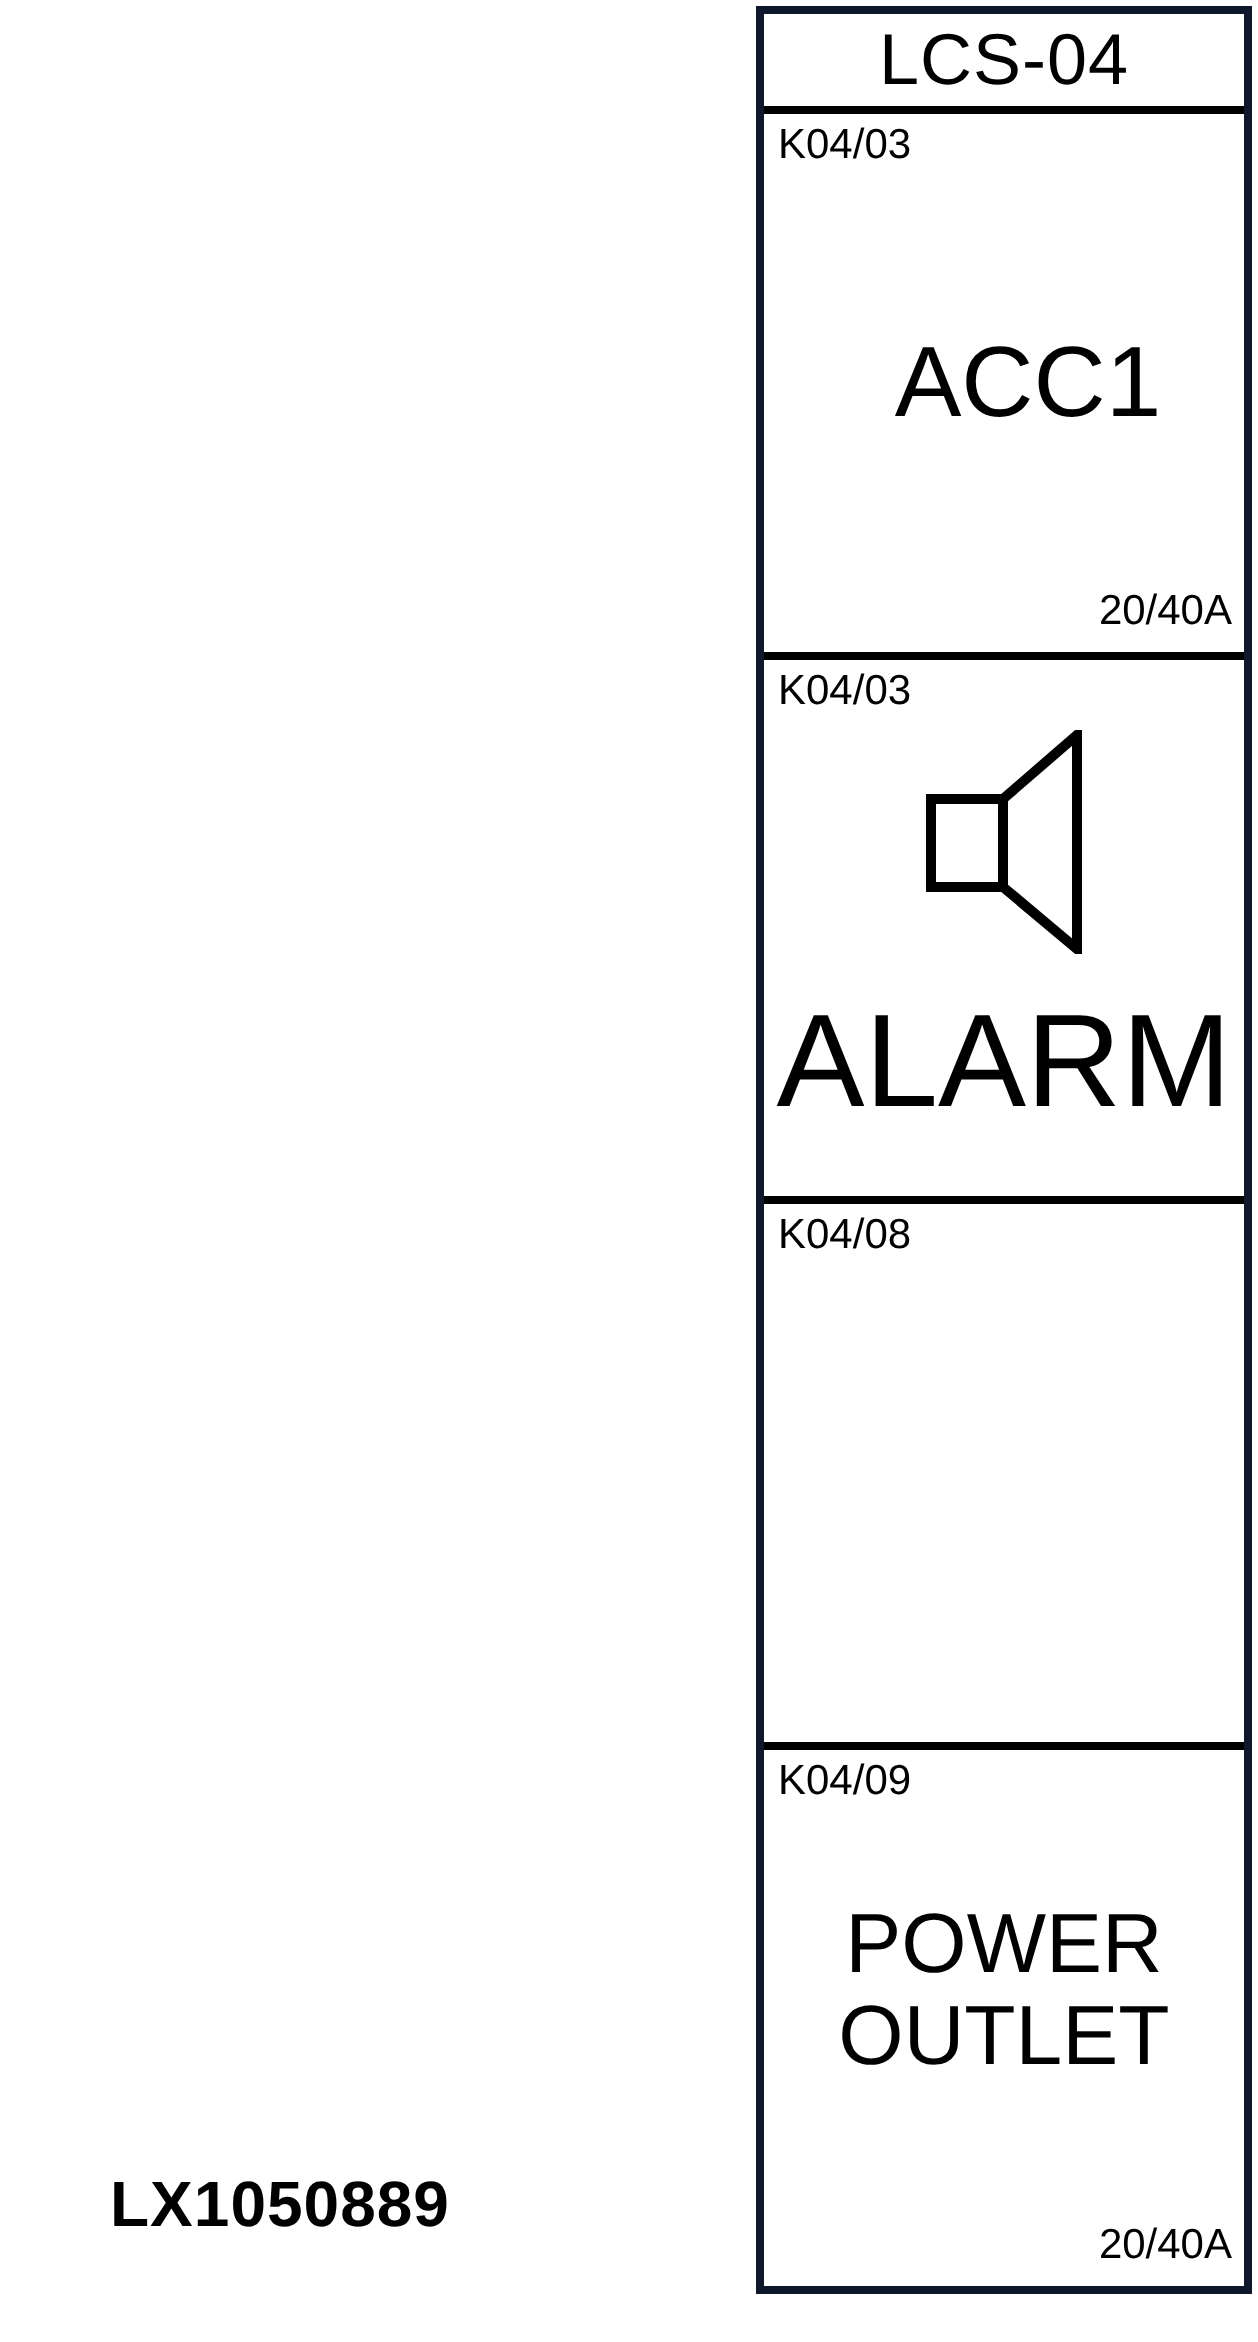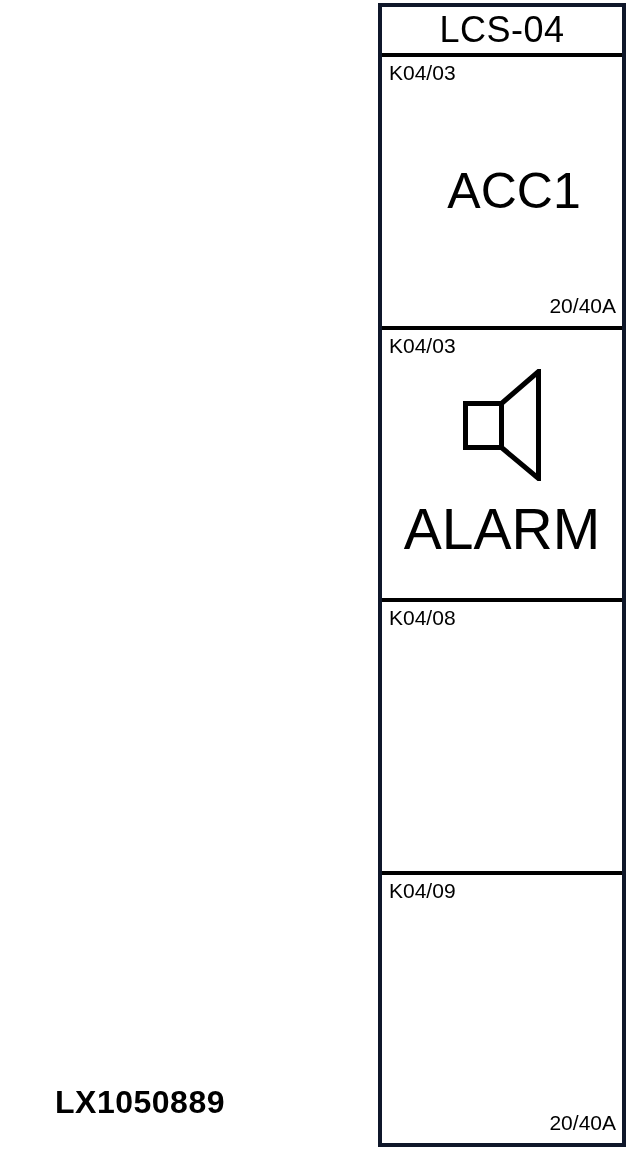--- a/index.html
+++ b/index.html
@@ -73,21 +73,21 @@
     display: flex;
     flex-direction: column;
     align-items: center;
     justify-content: center;
   }
   .speaker-svg {
     display: block;
     margin-bottom: 20px;
   }
   .alarm-label {
-    font-size: 57px;
+    font-size: 66px;
     line-height: 1;
   }
   .two-line-name {
     margin-top: -28px;
     text-align: center;
     font-size: 42px;
     line-height: 46px;
   }
   .figure-id {
     position: absolute;
@@ -125,20 +125,22 @@
     </div>
 
     <div class="cell">
       <span class="cell-id">K04/08</span>
     </div>
 
     <div class="cell">
       <span class="cell-id">K04/09</span>
       <div class="cell-content-col">
         <div class="two-line-name">
+          <div>POWER</div>
+          <div>OUTLET</div>
         </div>
       </div>
       <span class="cell-rating">20/40A</span>
     </div>
 
   </div>
 
   <div class="figure-id">LX1050889</div>
 
 </div>

